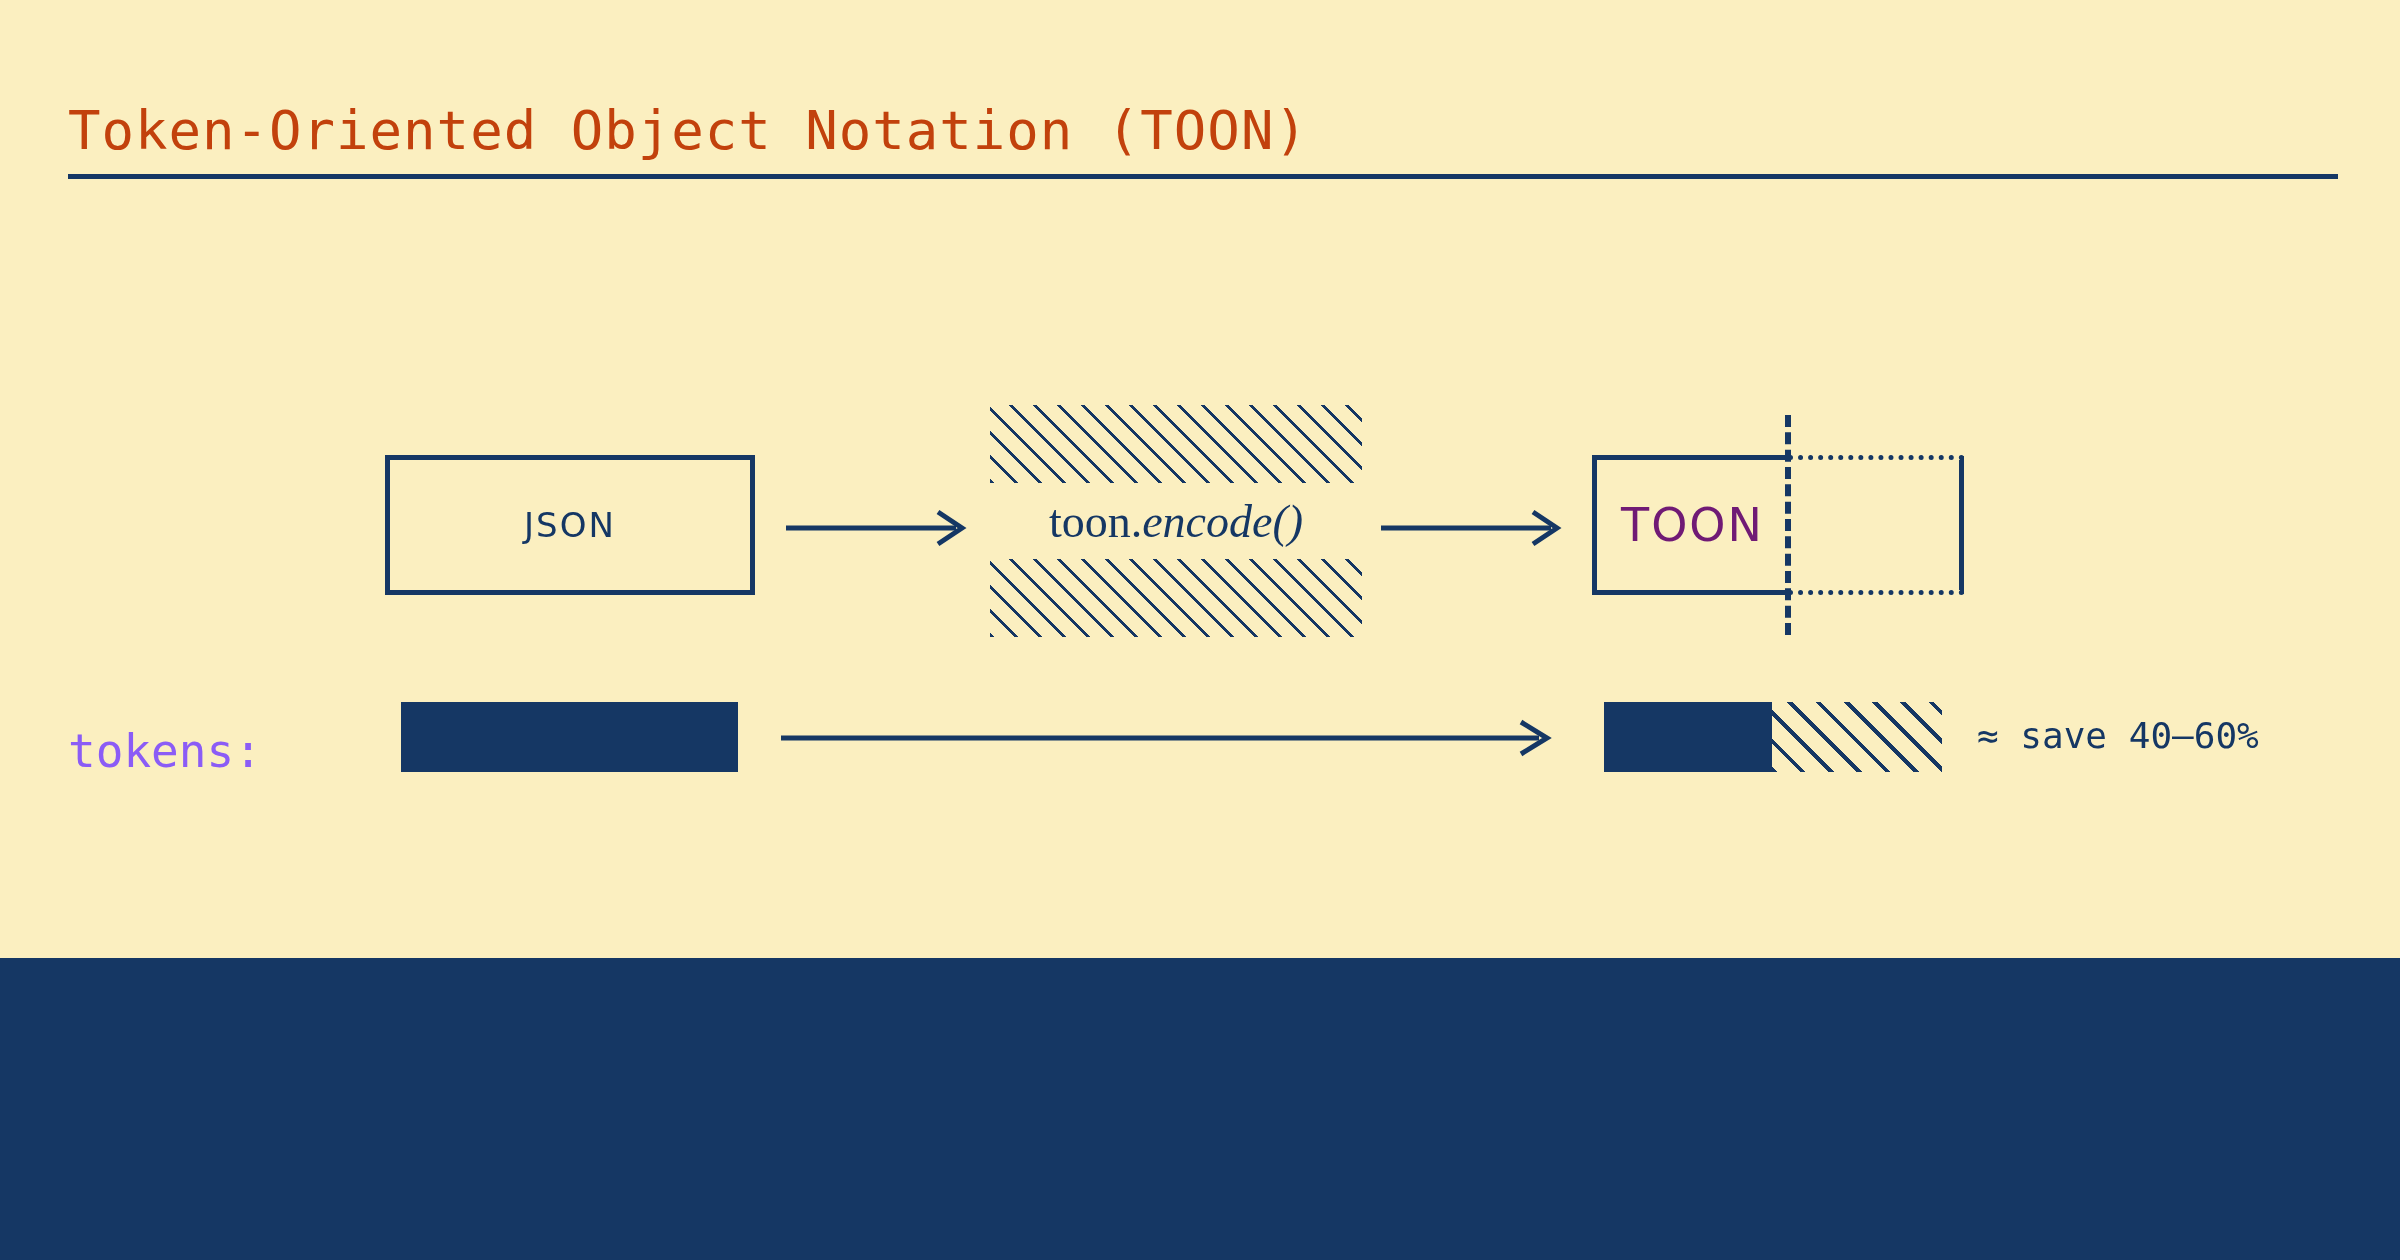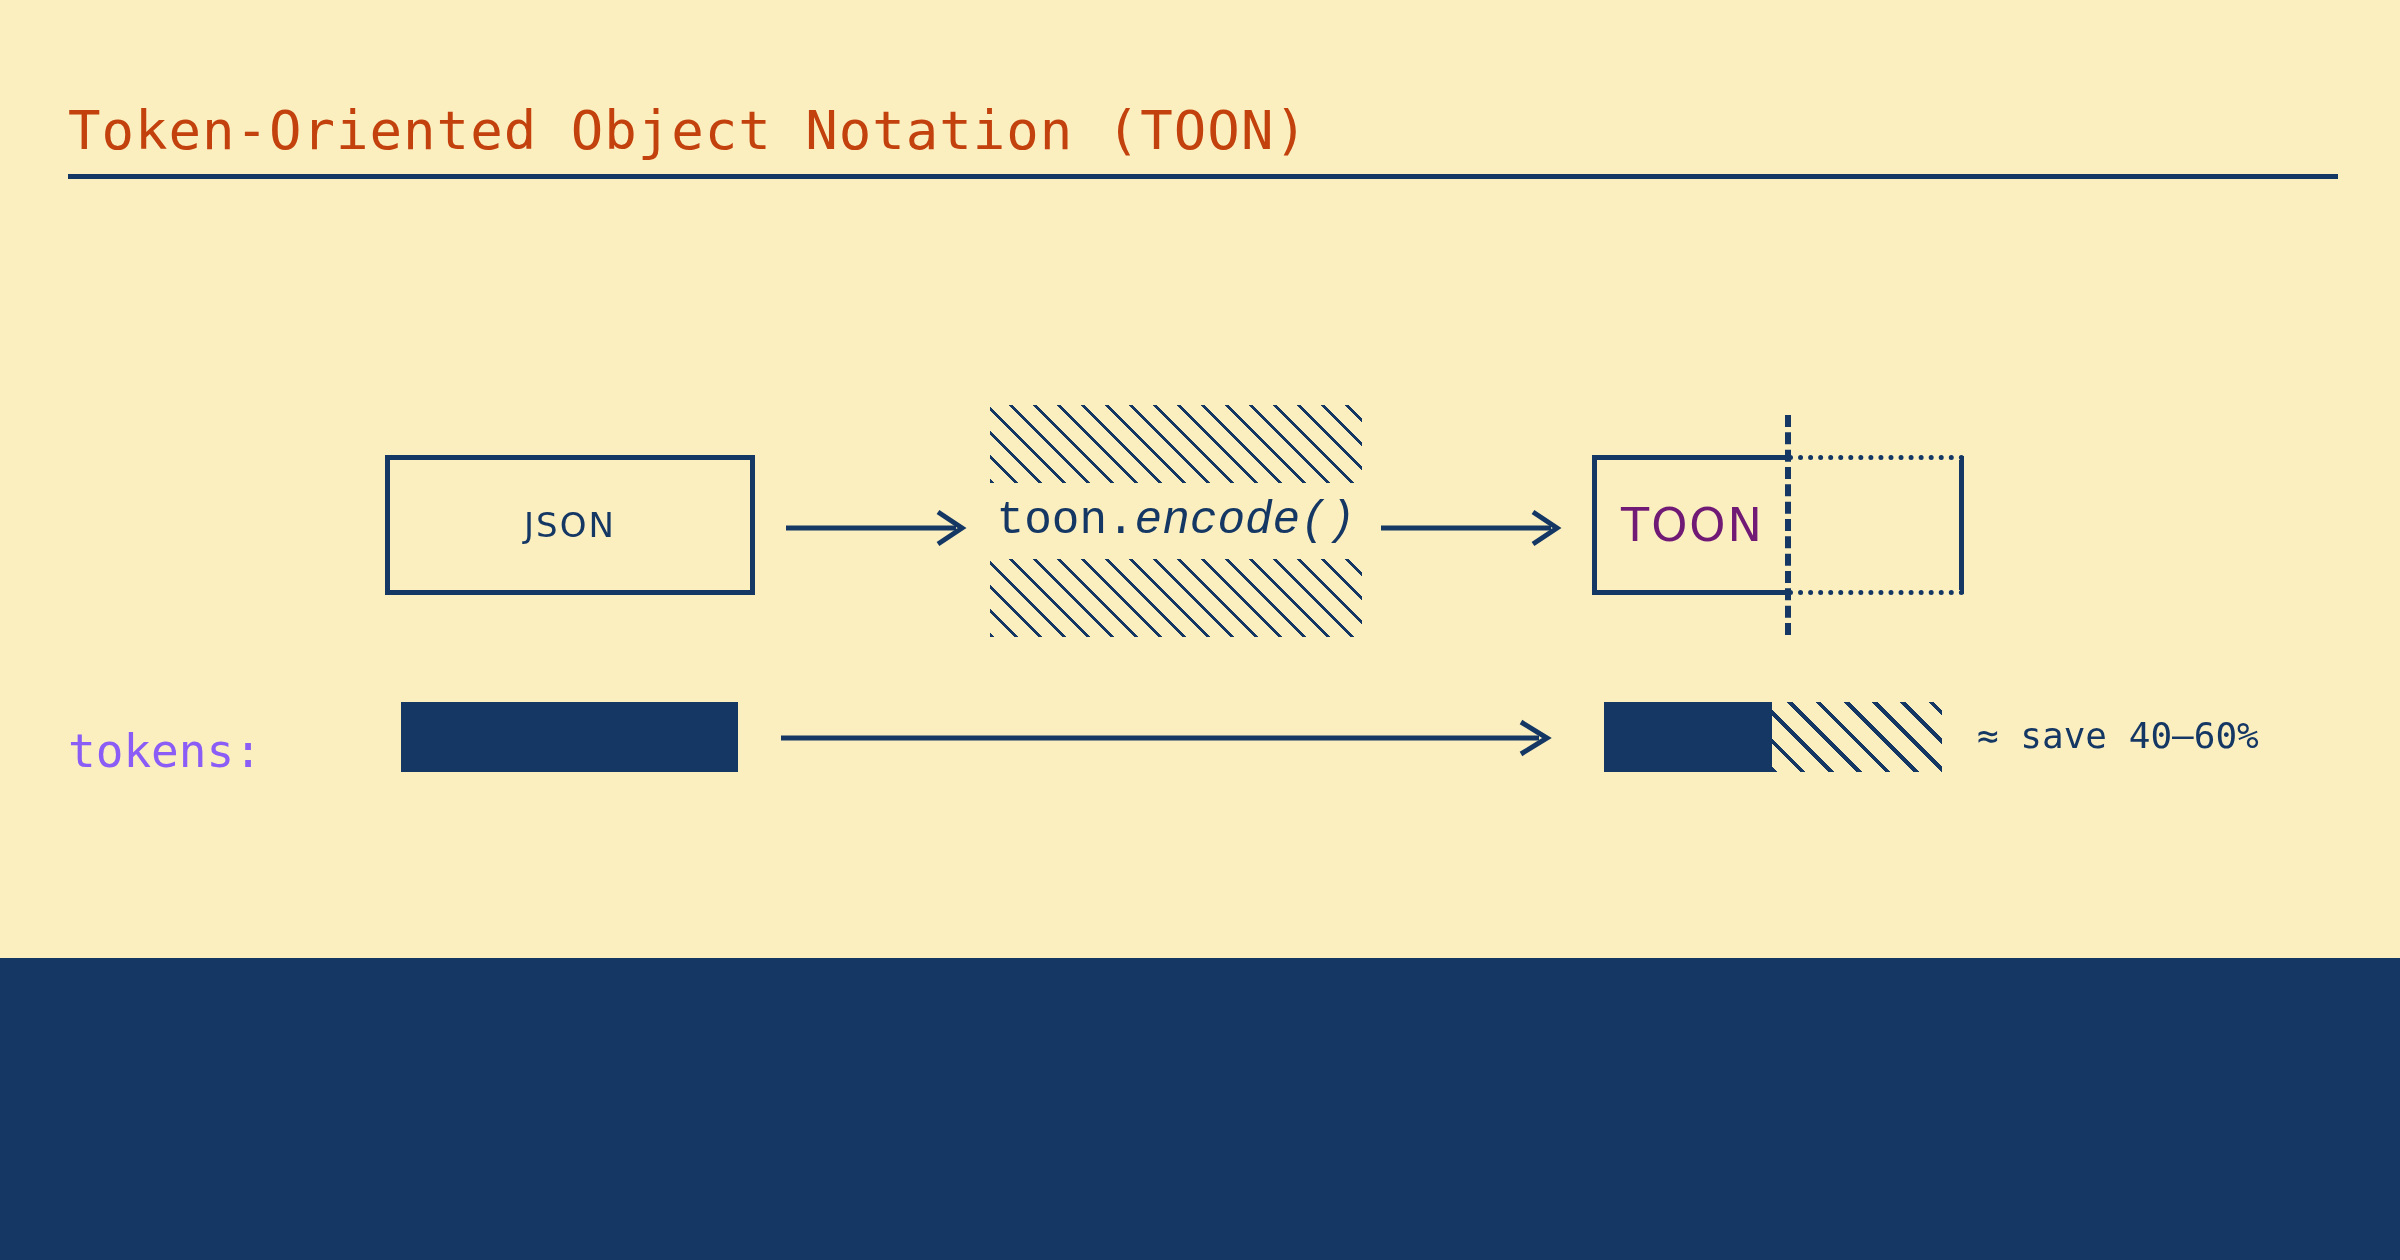--- a/index.html
+++ b/index.html
@@ -48,21 +48,21 @@
     background-image:repeating-linear-gradient(
         45deg,
         #153764 0px, #153764 3px,
         rgba(0,0,0,0) 3px, rgba(0,0,0,0) 17px);
   }
   .hatch.top{top:0;height:78px;}
   .hatch.bot{top:154px;height:78px;}
   .encode-text{
     position:absolute;left:0;top:78px;width:372px;height:76px;
     display:flex;align-items:center;justify-content:center;
-    font-family:Liberation Mono, monospace;
+    font-family:Liberation Serif, serif;
     font-size:46px;color:#153764;white-space:nowrap;
   }
   .encode-text .italic{font-style:italic;}
 
   
   .toon-solid{
     position:absolute;left:1592px;top:455px;width:196px;height:140px;
     box-sizing:border-box;
     border-top:5px solid #153764;
     border-bottom:5px solid #153764;

